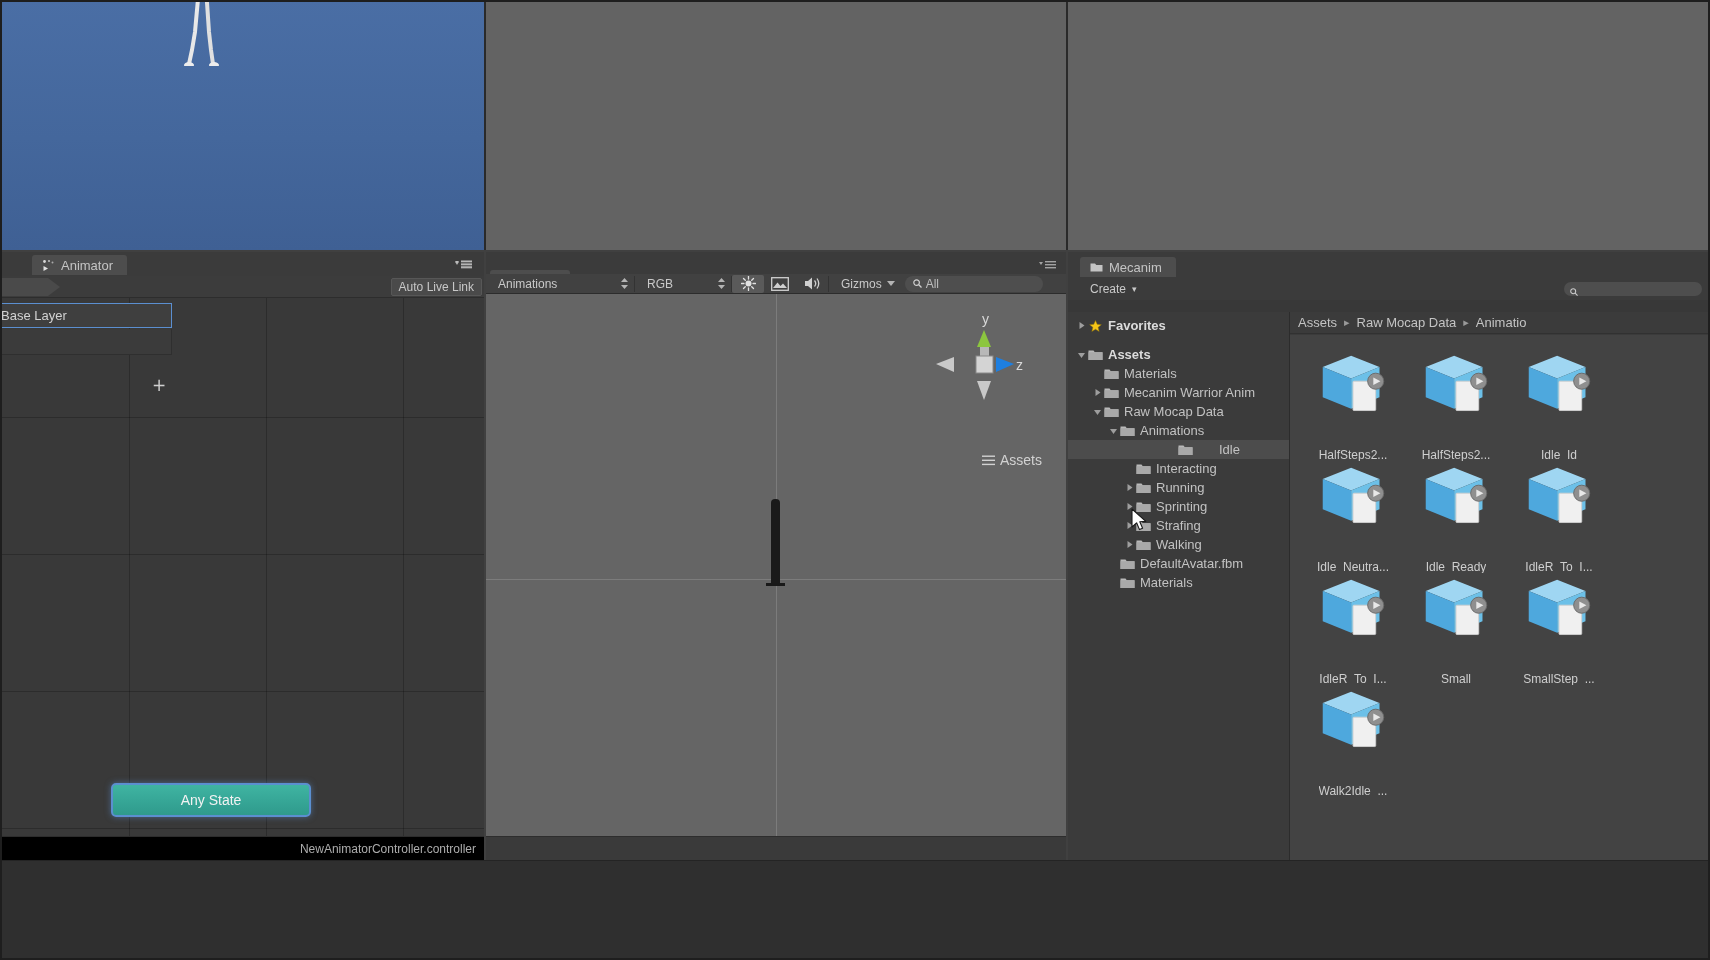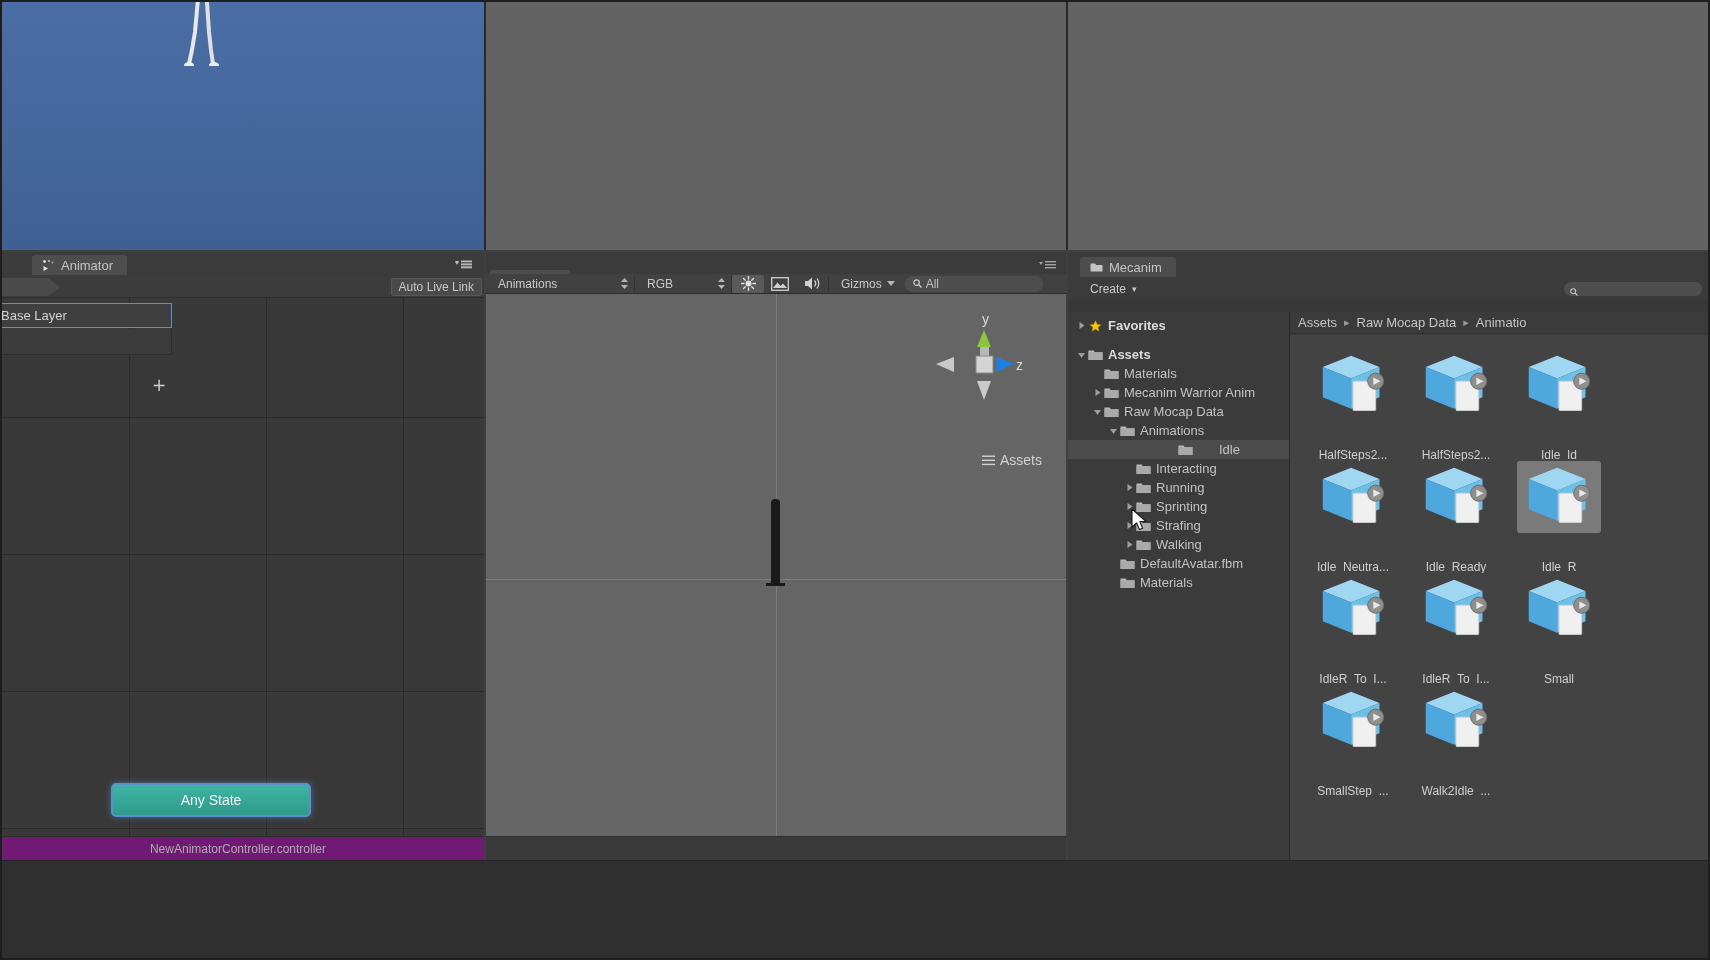--- a/index.html
+++ b/index.html
@@ -47,22 +47,22 @@
     background:#3b3b3b; border:1px solid #2f2f2f; border-top:none; }
   .plus-btn { position:absolute; color:#cfcfcf; font-size:17px; line-height:1;
     font-family:"DejaVu Sans", sans-serif; }
   .anystate { position:absolute; left:111px; top:485px; width:200px; height:34px;
     background:linear-gradient(180deg,#3fb4a2 0%,#2f9a8c 100%);
     border:2px solid #5b8fd0; border-radius:5px;
     box-shadow:0 0 6px rgba(91,143,208,.55);
     display:flex; align-items:center; justify-content:center;
     color:#f2f2f2; font-size:14px; }
   .anim-statusbar { position:absolute; left:0; bottom:0; width:484px; height:24px;
-    background:#701a75; border-top:1px solid #2d2d2d;
-    display:flex; align-items:center; justify-content:center; padding-right:8px;
+    background:#000000; border-top:1px solid #2d2d2d;
+    display:flex; align-items:center; justify-content:flex-end; padding-right:8px;
     color:#adadad; font-size:12px; }
 
   
   #scene { left:486px; top:252px; width:580px; height:608px; background:#383838; }
   .scene-tabstrip { position:relative; height:22px; background:#3b3b3b; }
   #scene .tab { left:4px; top:18px; }
   .scene-menu { position:absolute; left:-32px; top:6px; width:20px; height:12px; }
   .scene-toolbar { position:relative; height:20px; background:#414141;
     border-bottom:1px solid #2c2c2c; display:flex; align-items:center; }
   .sc-drop { position:relative; height:18px; color:#c9c9c9; font-size:12px;
@@ -559,33 +559,20 @@
                   <polygon points="38,6 68,18 38,30 8,18" fill="#9fd6f2"></polygon>
                   <polygon points="8,18 38,30 38,62 8,50" fill="#4ea8dd"></polygon>
                   <polygon points="68,18 38,30 38,62 68,50" fill="#6cc0e8"></polygon>
                   <rect x="40" y="33" width="24" height="31" rx="1" fill="#f0f0f0" stroke="#cfcfcf" stroke-width="1"></rect>
                   <circle cx="64" cy="33" r="8.5" fill="#8f8f8f" stroke="#6a6a6a" stroke-width="1"></circle>
                   <polygon points="61.5,29 69,33 61.5,37" fill="#e8e8e8"></polygon>
                 </svg>
               </div>
               <div class="alabel">Idle_Ready</div>
             </div>
-            <div class="asset hl">
-              <div class="icon-wrap">
-                <svg viewBox="0 0 80 74" width="76" height="70">
-                  <polygon points="38,6 68,18 38,30 8,18" fill="#9fd6f2"></polygon>
-                  <polygon points="8,18 38,30 38,62 8,50" fill="#4ea8dd"></polygon>
-                  <polygon points="68,18 38,30 38,62 68,50" fill="#6cc0e8"></polygon>
-                  <rect x="40" y="33" width="24" height="31" rx="1" fill="#f0f0f0" stroke="#cfcfcf" stroke-width="1"></rect>
-                  <circle cx="64" cy="33" r="8.5" fill="#8f8f8f" stroke="#6a6a6a" stroke-width="1"></circle>
-                  <polygon points="61.5,29 69,33 61.5,37" fill="#e8e8e8"></polygon>
-                </svg>
-              </div>
-              <div class="alabel">Idle_R</div>
-            </div>
             <div class="asset">
               <div class="icon-wrap">
                 <svg viewBox="0 0 80 74" width="76" height="70">
                   <polygon points="38,6 68,18 38,30 8,18" fill="#9fd6f2"></polygon>
                   <polygon points="8,18 38,30 38,62 8,50" fill="#4ea8dd"></polygon>
                   <polygon points="68,18 38,30 38,62 68,50" fill="#6cc0e8"></polygon>
                   <rect x="40" y="33" width="24" height="31" rx="1" fill="#f0f0f0" stroke="#cfcfcf" stroke-width="1"></rect>
                   <circle cx="64" cy="33" r="8.5" fill="#8f8f8f" stroke="#6a6a6a" stroke-width="1"></circle>
                   <polygon points="61.5,29 69,33 61.5,37" fill="#e8e8e8"></polygon>
                 </svg>

